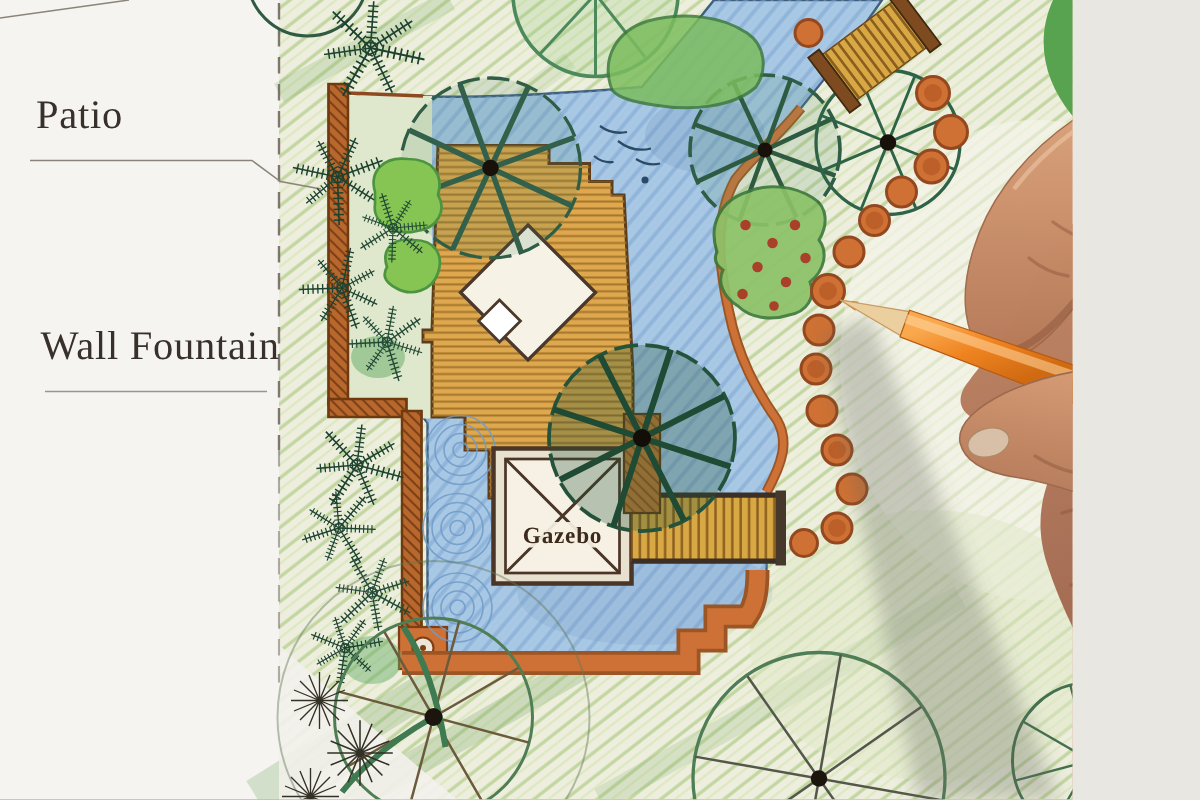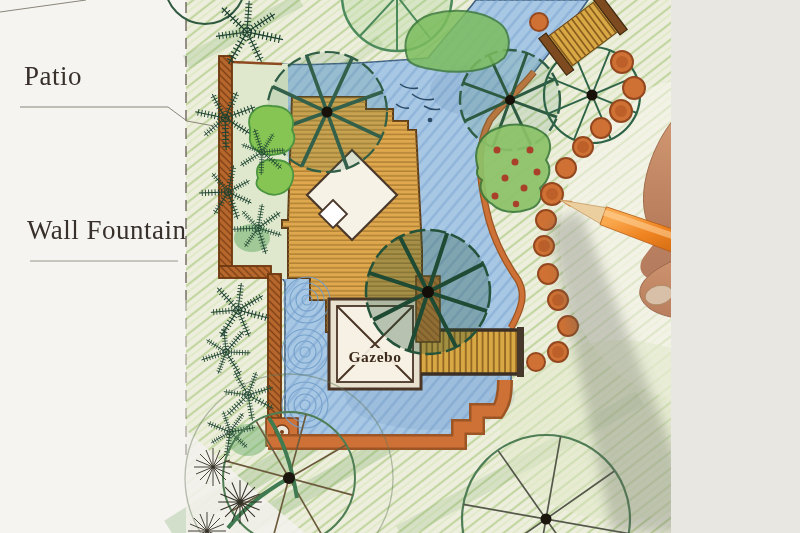--- a/index.html
+++ b/index.html
@@ -1,17 +1,17 @@
 <!DOCTYPE html>
 <html><head>
 <meta charset="utf-8">
 <style>
   html,body{margin:0;padding:0;background:#e9e7e2;}
   .stage{position:relative;width:671px;height:533px;overflow:hidden;background:#b91c1c;
-         font-family:"Liberation Serif", serif;}
+         font-family:"Liberation Serif", serif;padding-left:44px;}
   .stage svg{position:absolute;left:0;top:0;}
   text{font-family:"Liberation Serif", serif;}
   .plan-label{fill:#38302a;font-size:27px;letter-spacing:.5px;}
   .gazebo-label{fill:#3c2b1c;font-size:15.5px;font-weight:bold;letter-spacing:.5px;}
 </style>
 </head>
 <body>
 
 <div class="stage">
 <svg width="800" height="533" viewBox="0 0 800 533">

